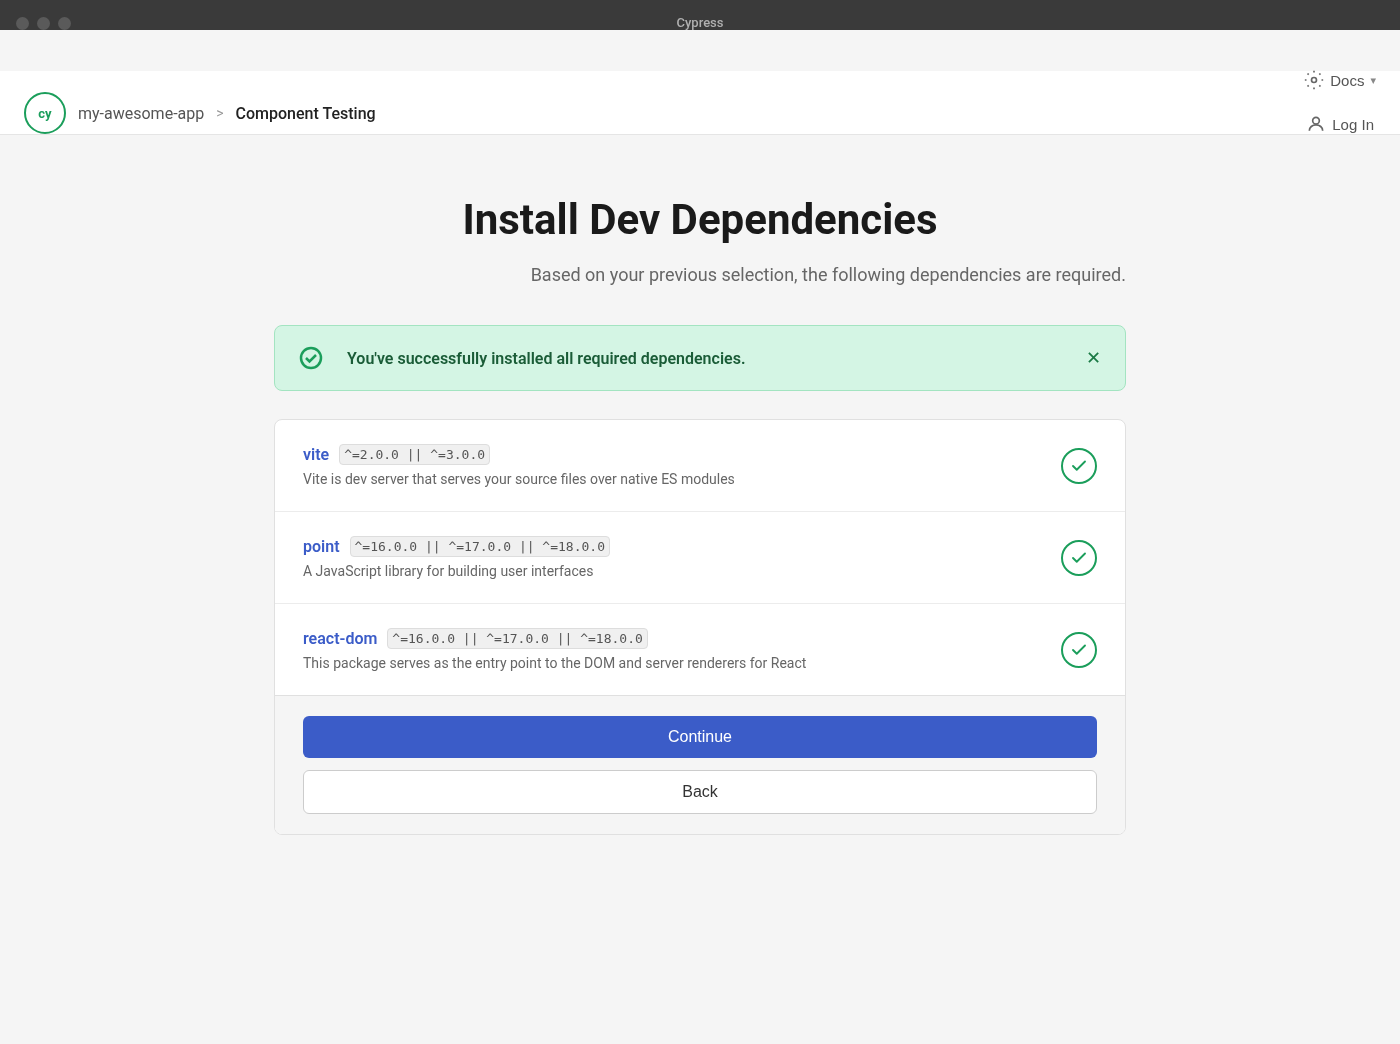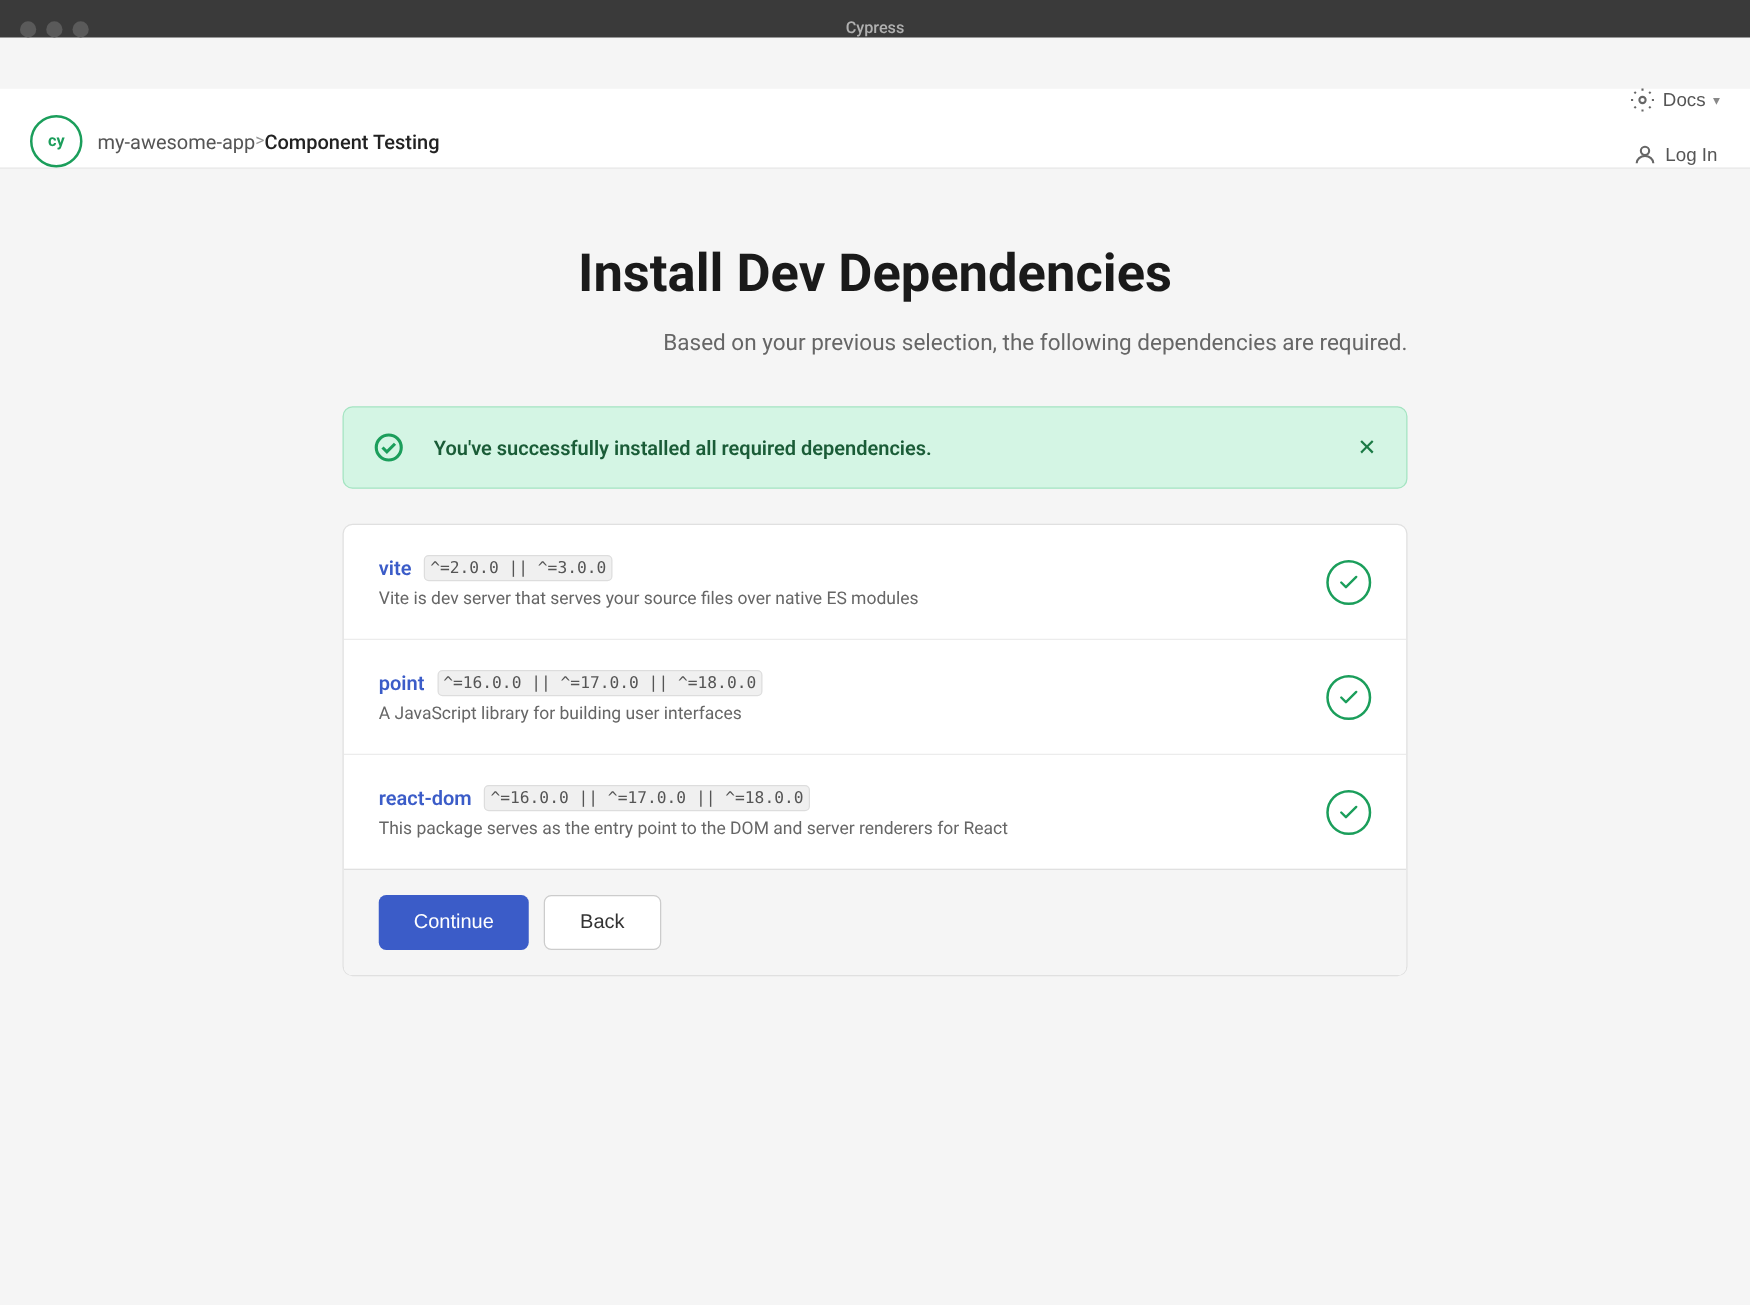--- a/index.html
+++ b/index.html
@@ -62,21 +62,21 @@
       display: flex;
       align-items: center;
       justify-content: center;
       font-size: 13px;
       font-weight: 700;
       color: #1b9e5b;
     }
     .breadcrumb {
       display: flex;
       align-items: center;
-      gap: 0;
+      gap: 12px;
       font-size: 16px;
       color: #333;
     }
     .breadcrumb-app {
       color: #555;
     }
     .breadcrumb-sep {
       color: #999;
       font-size: 14px;
     }
@@ -225,20 +225,21 @@
       fill: none;
     }
 
     
     .card-footer {
       background: #f5f5f5;
       border-top: 1px solid #e0e0e0;
       padding: 20px 28px;
       display: flex;
       gap: 12px;
+      flex-direction: column;
     }
     .btn-continue {
       background: #3b5cc8;
       color: #fff;
       border: none;
       border-radius: 6px;
       padding: 12px 28px;
       font-size: 16px;
       font-weight: 500;
       cursor: pointer;

